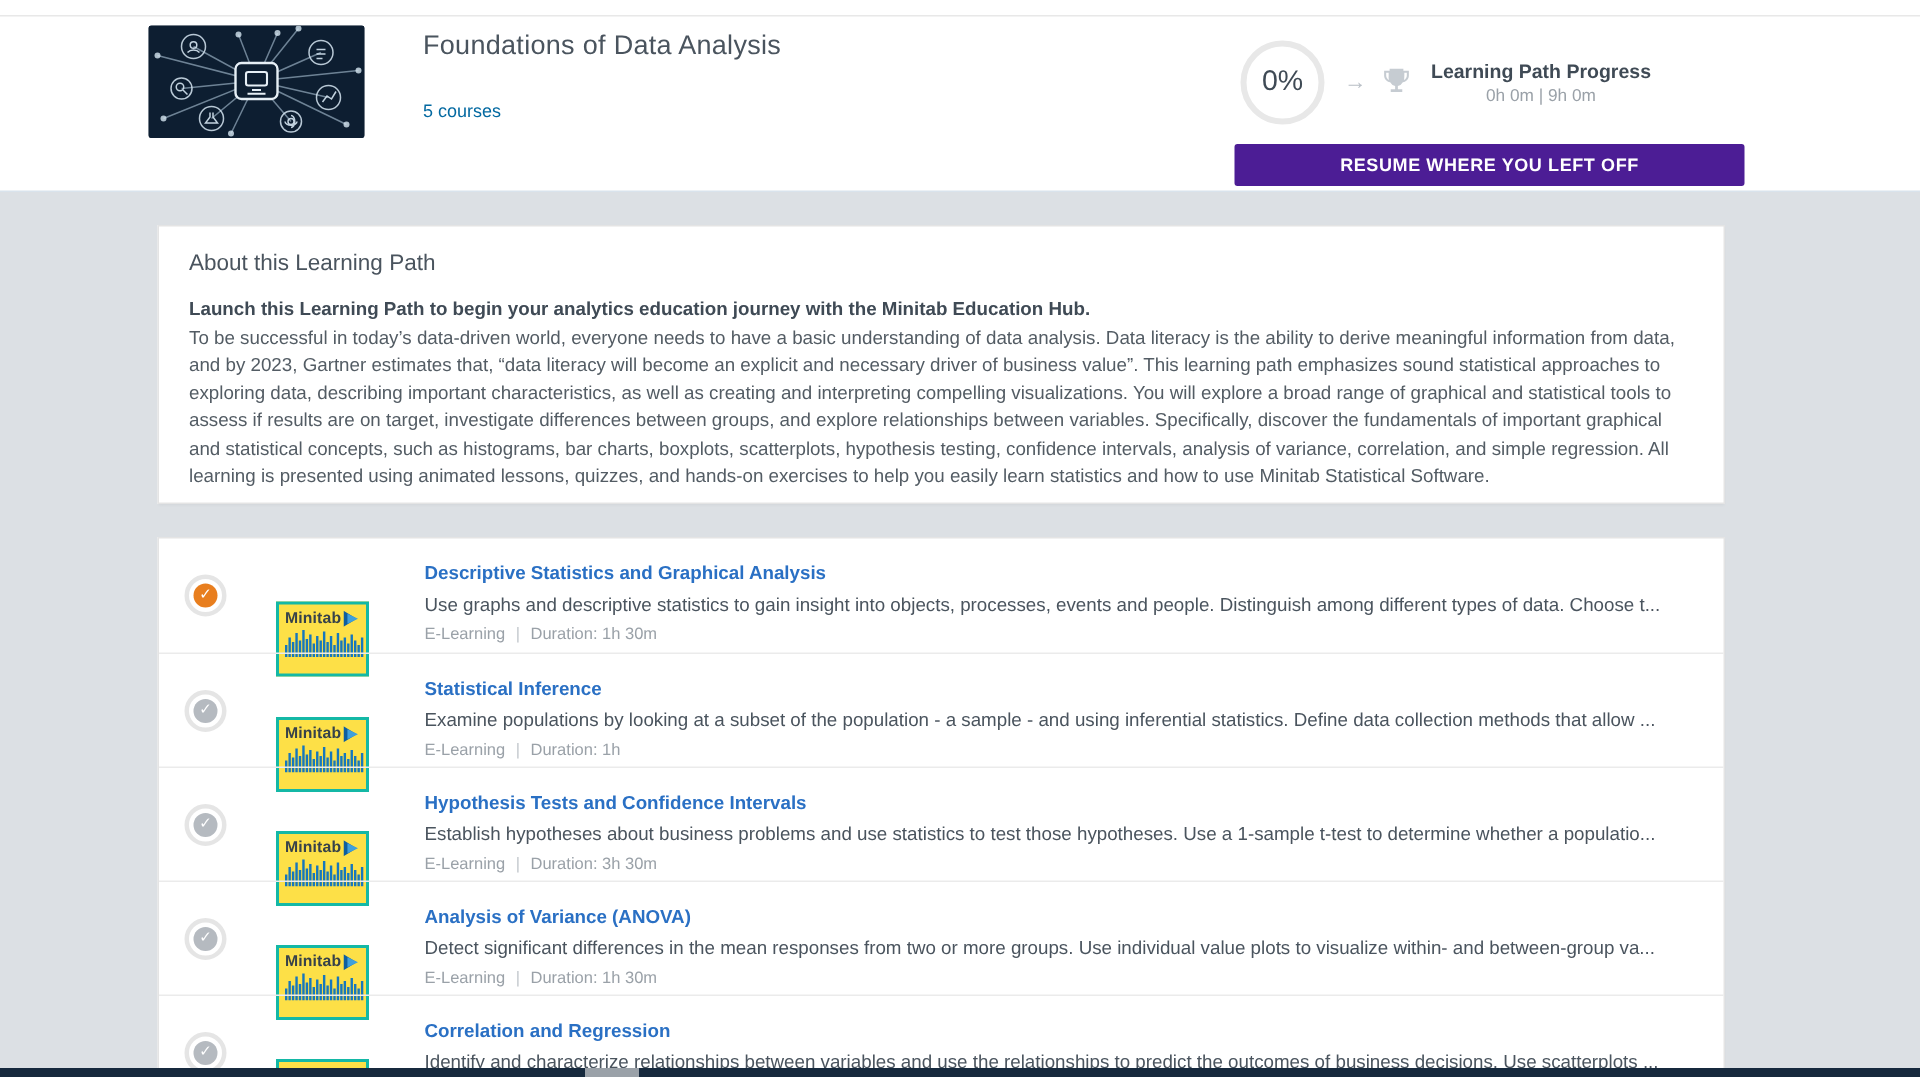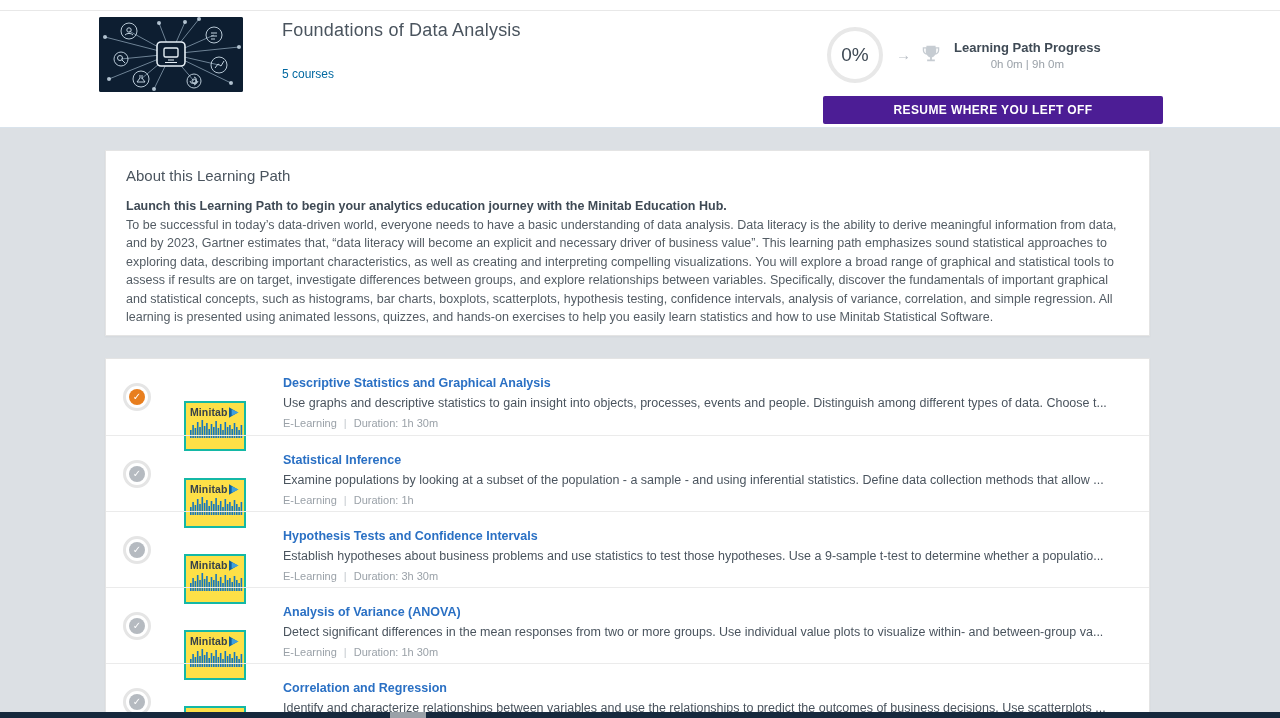--- a/index.html
+++ b/index.html
@@ -280,21 +280,21 @@
               <rect x="41.4" y="11" width="1.6" height="9"></rect>
               <rect x="43.7" y="5" width="1.6" height="15"></rect>
               <rect x="46" y="9" width="1.6" height="11"></rect>
               <rect x="48.3" y="12" width="1.6" height="8"></rect>
               <rect x="50.6" y="7" width="1.6" height="13"></rect>
             </g>
           </svg>
       </div>
       <div class="ctext">
         <a href="#" class="ctitle">Hypothesis Tests and Confidence Intervals</a>
-        <div class="cdesc">Establish hypotheses about business problems and use statistics to test those hypotheses. Use a 9-sample t-test to determine whether a populatio...</div>
+        <div class="cdesc">Establish hypotheses about business problems and use statistics to test those hypotheses. Use a 1-sample t-test to determine whether a populatio...</div>
         <div class="cmeta"><span>E-Learning</span><span class="sep">|</span><span>Duration: 3h 30m</span></div>
       </div>
     </div>
 
     <div class="crow">
       <span class="check status-not-started">
           <span class="dot">✓</span>
         </span>
       <div class="mlogo">
         <div class="word">

